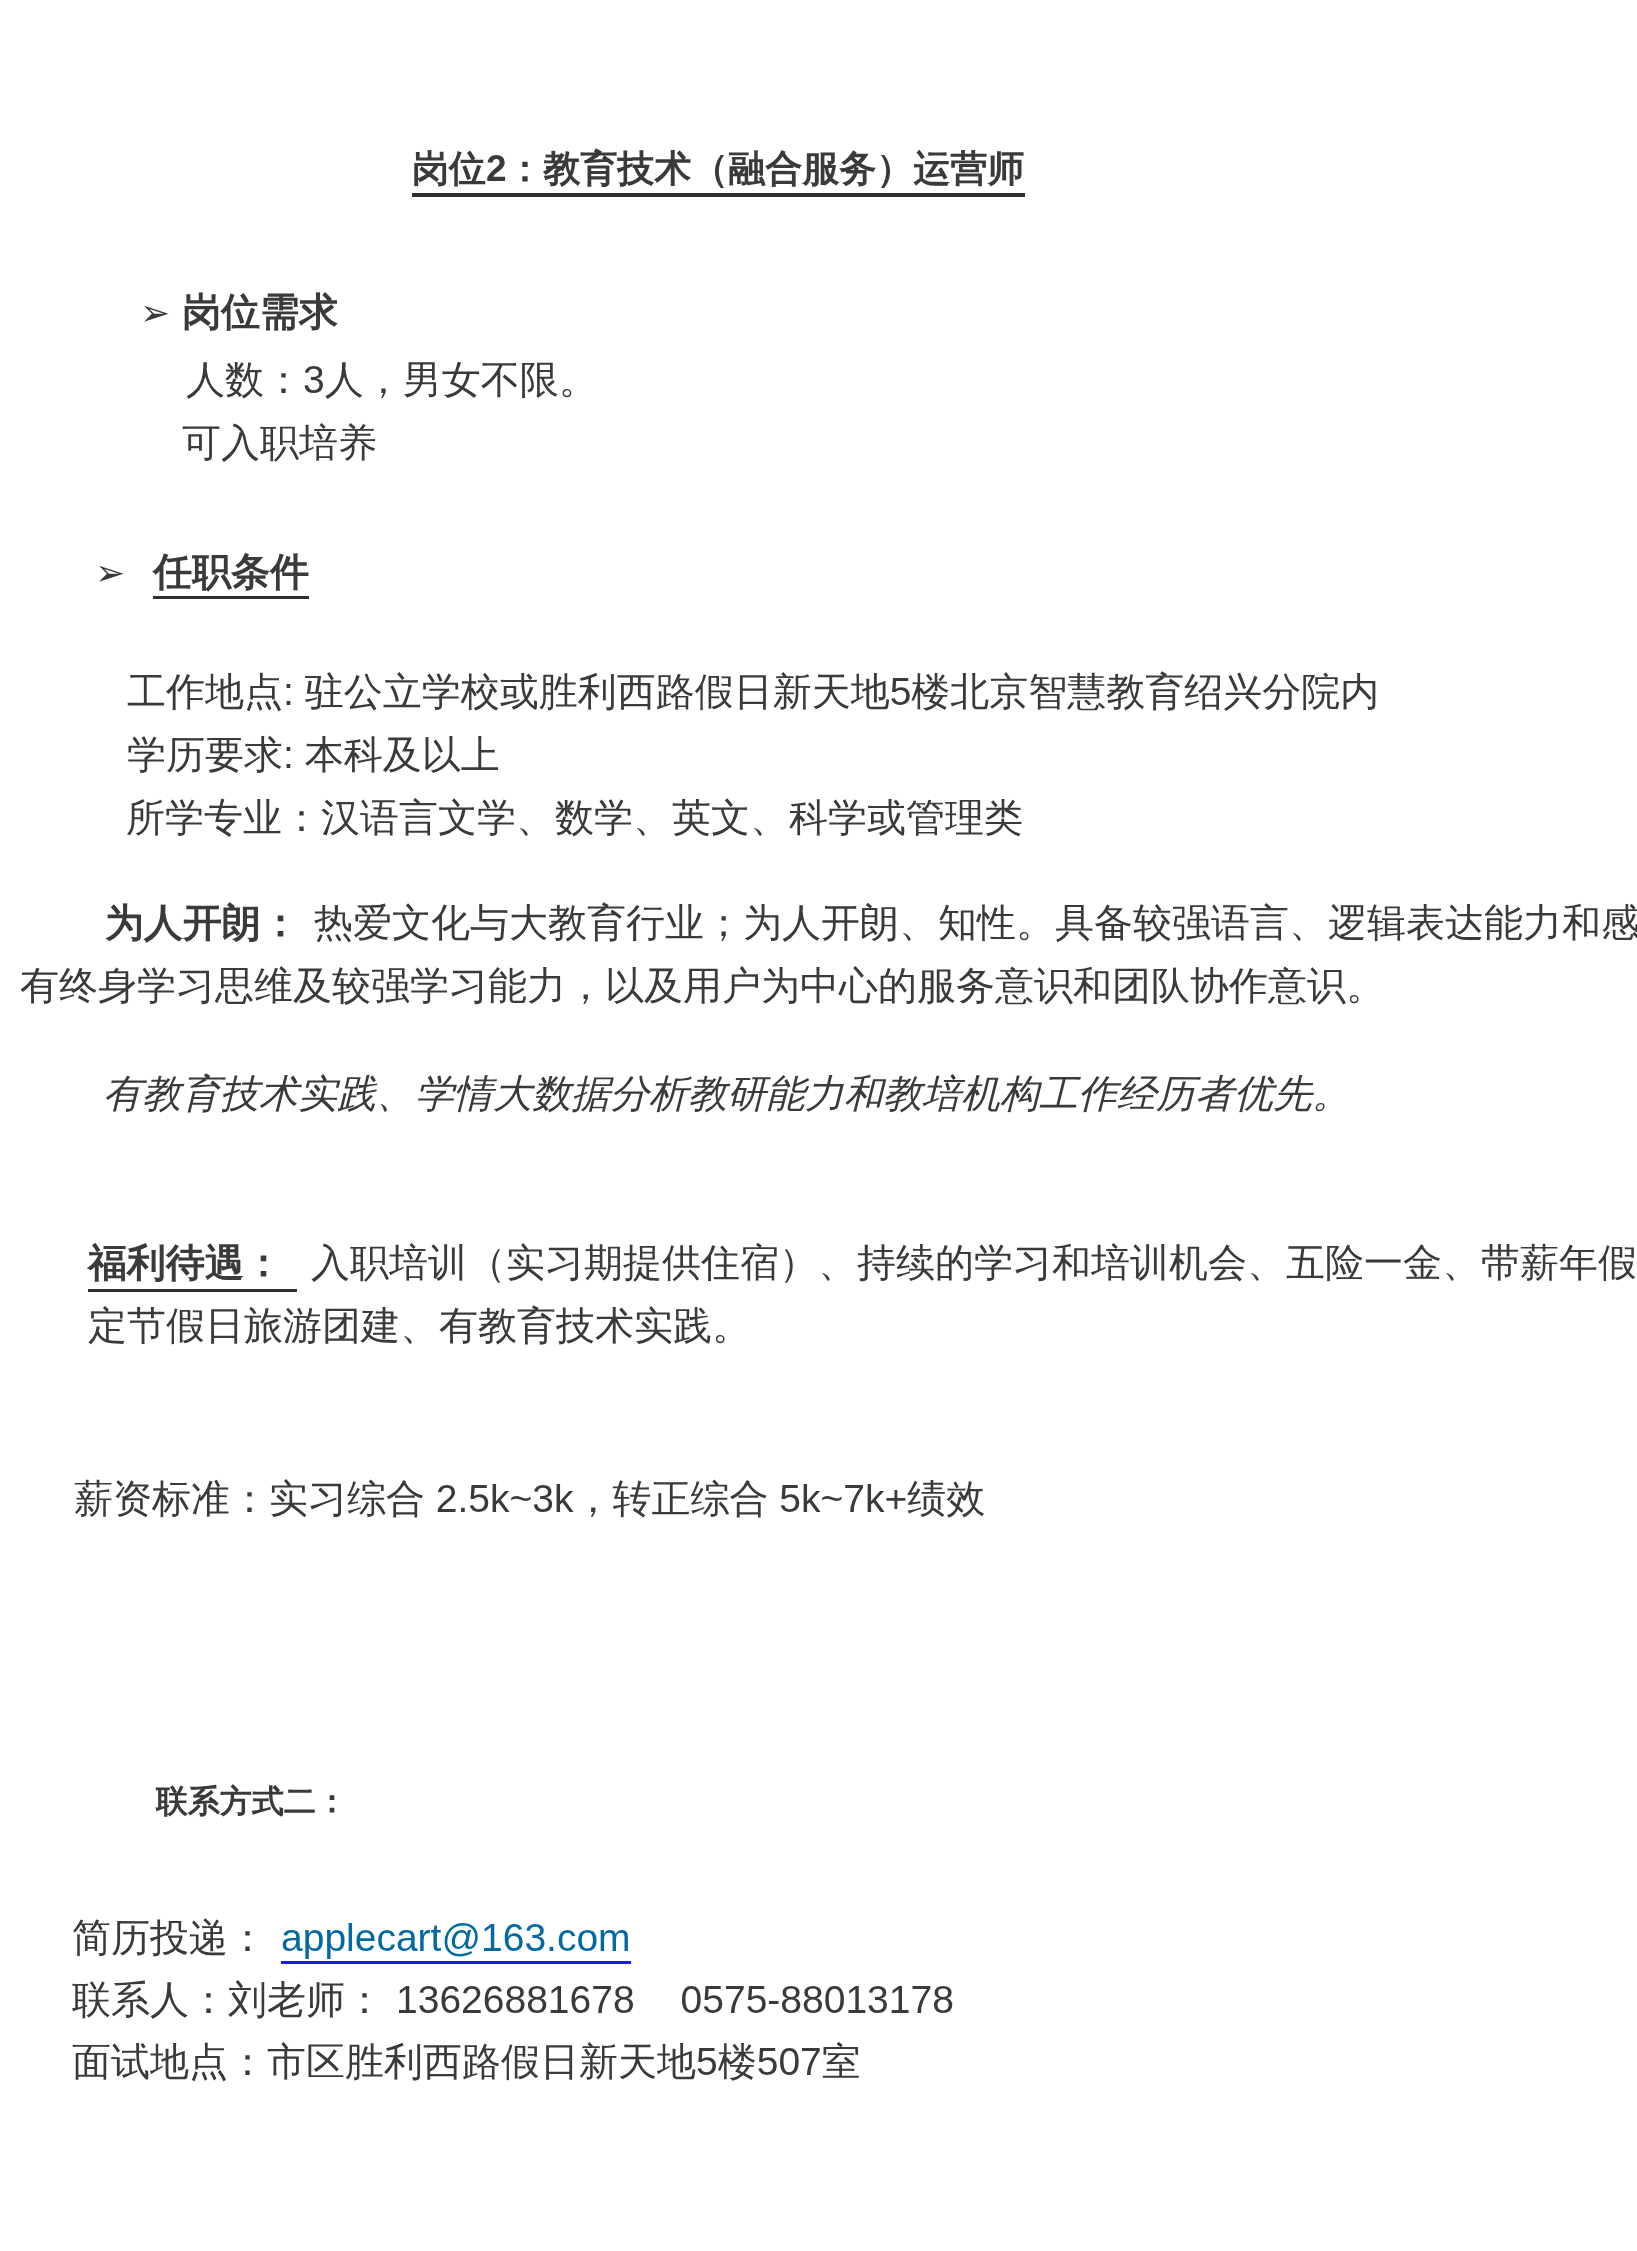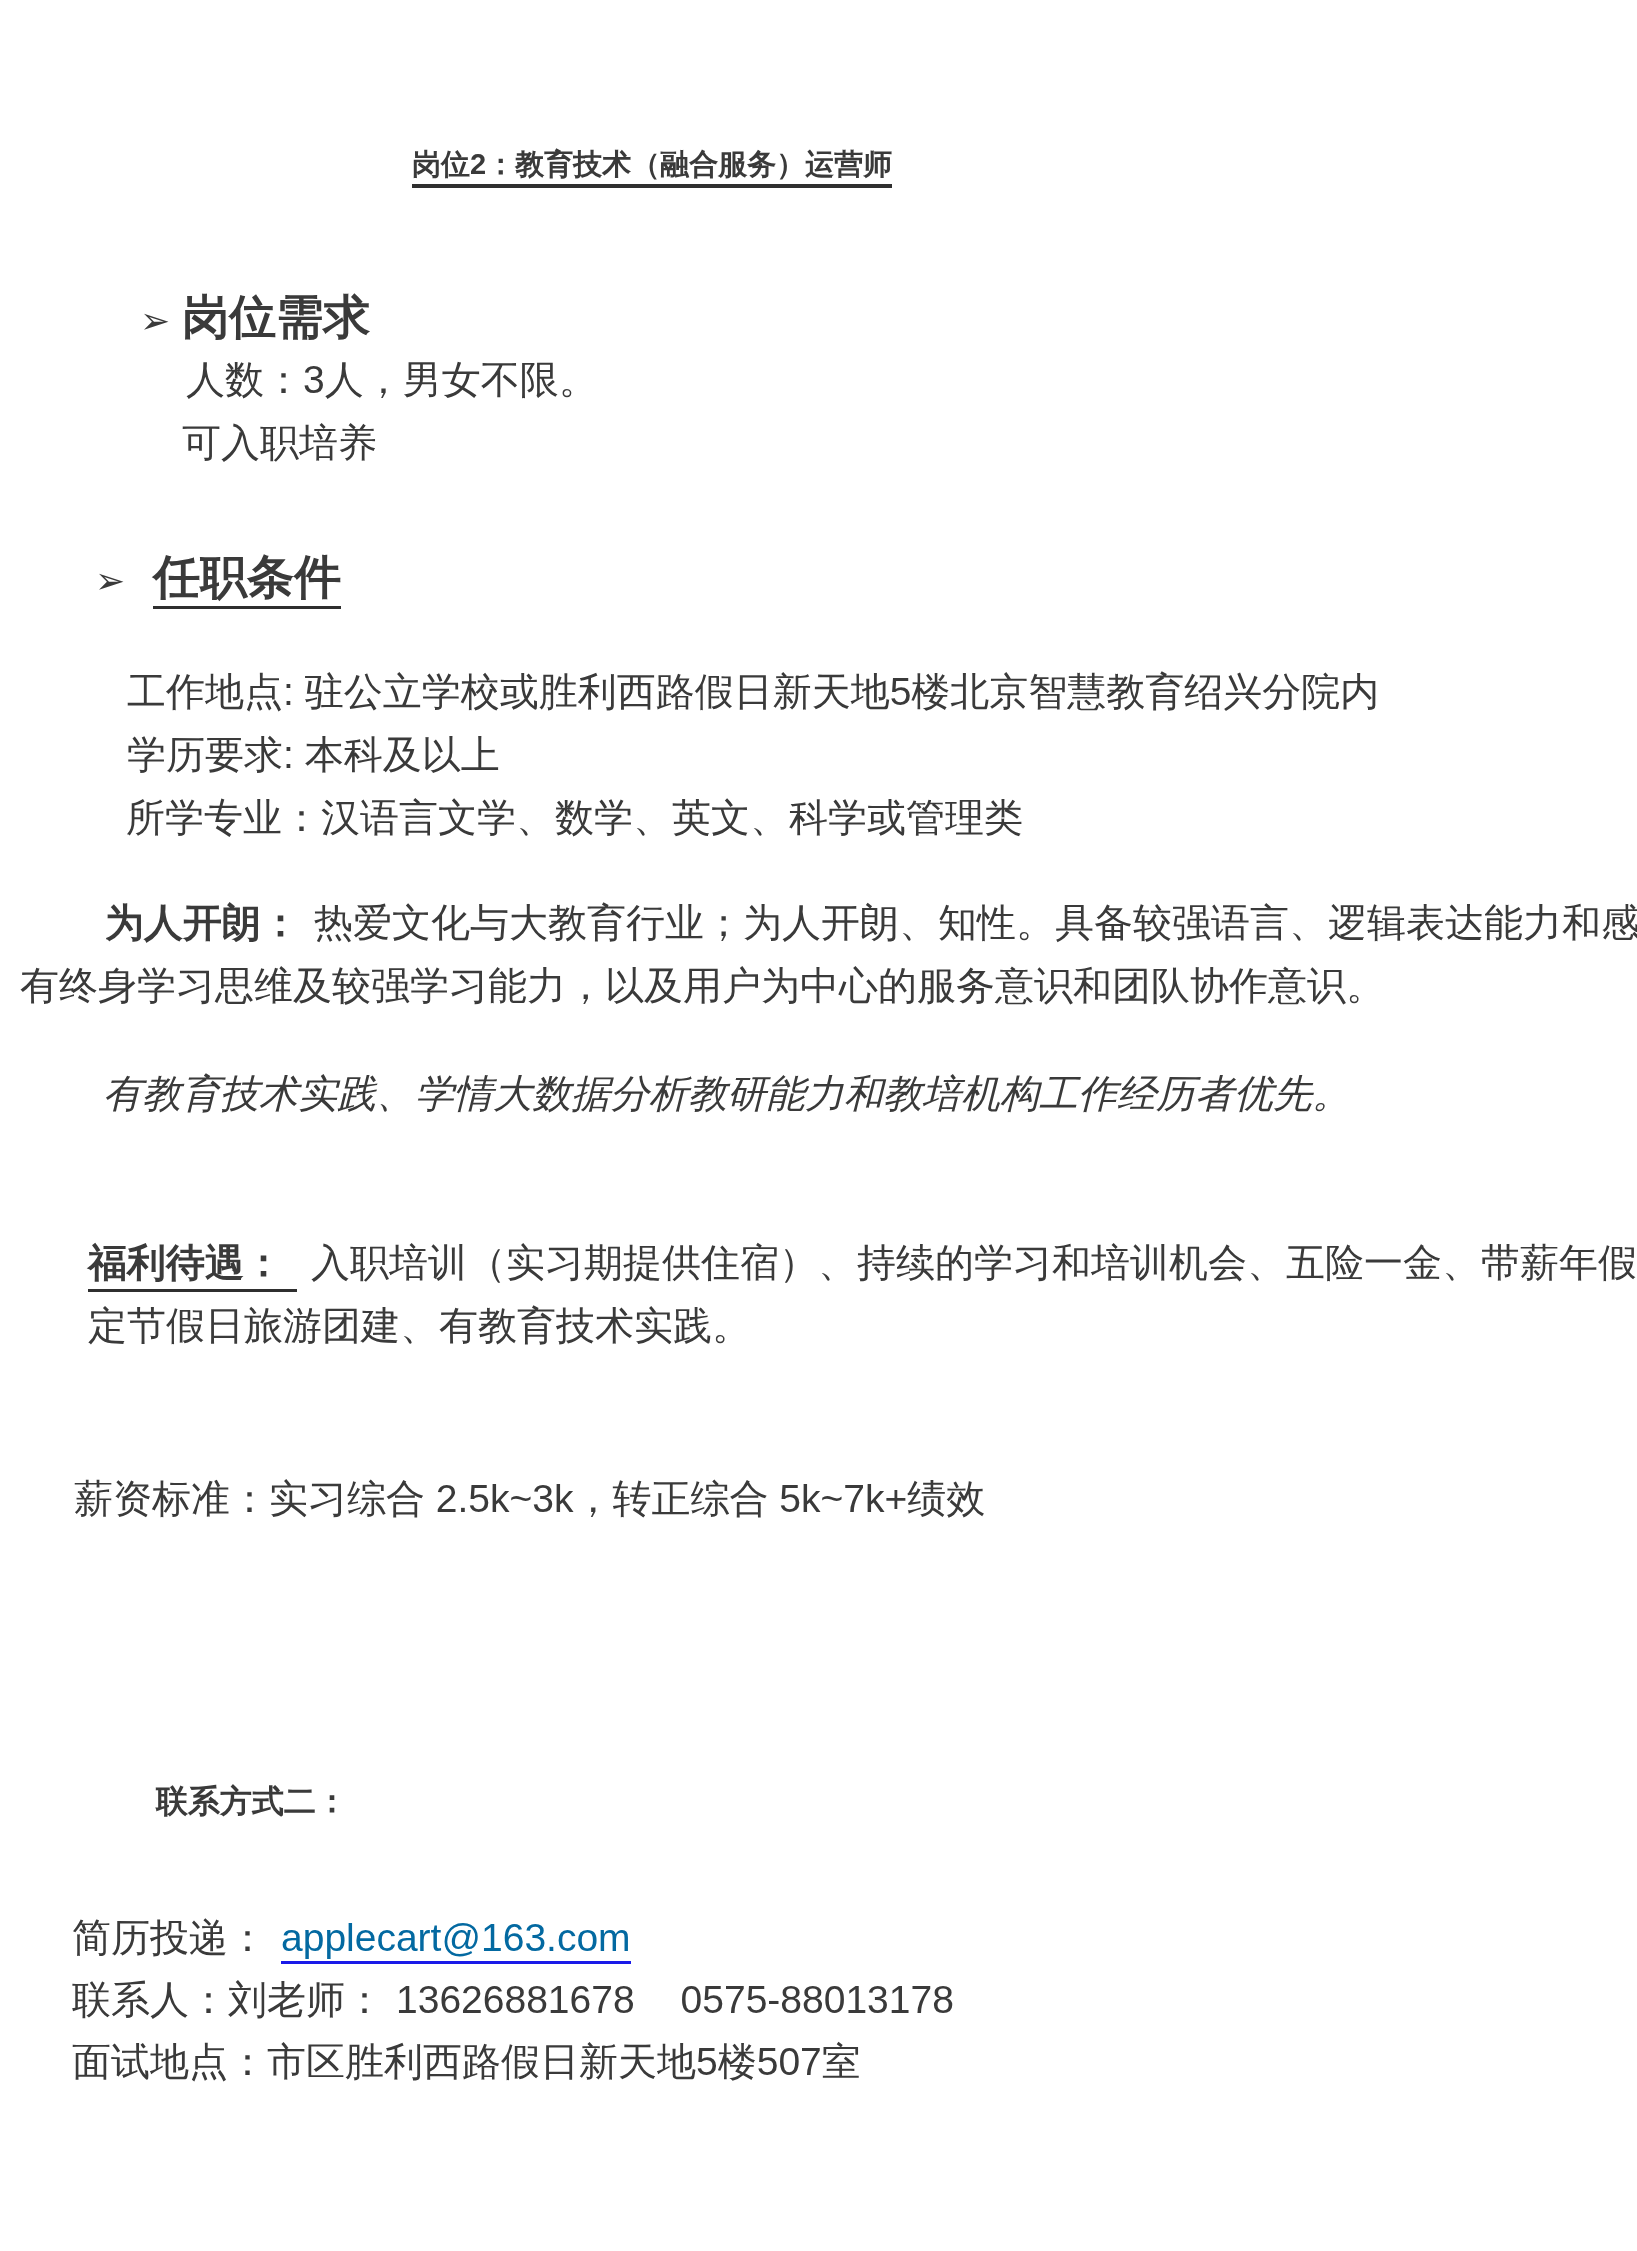--- a/index.html
+++ b/index.html
@@ -15,29 +15,29 @@
   .line {
     position: absolute;
     white-space: nowrap;
     font-size: 39px;
     line-height: 1.25;
     color: #3a3a3a;
   }
   .italic { font-style: italic; }
 
   .doc-title {
-    font-size: 29px;
+    font-size: 37px;
     font-weight: 700;
   }
   .doc-title .u {
     border-bottom: 4px solid #2f2f2f;
     padding-bottom: 4px;
   }
 
-  .heading { font-size: 47px; font-weight: 700; }
+  .heading { font-size: 39px; font-weight: 700; }
   .heading-underline {
     border-bottom: 3px solid #2f2f2f;
     padding-bottom: 3px;
   }
 
   .arrow {
     font-size: 36px;
     font-weight: 400;
     display: inline-block;
   }

